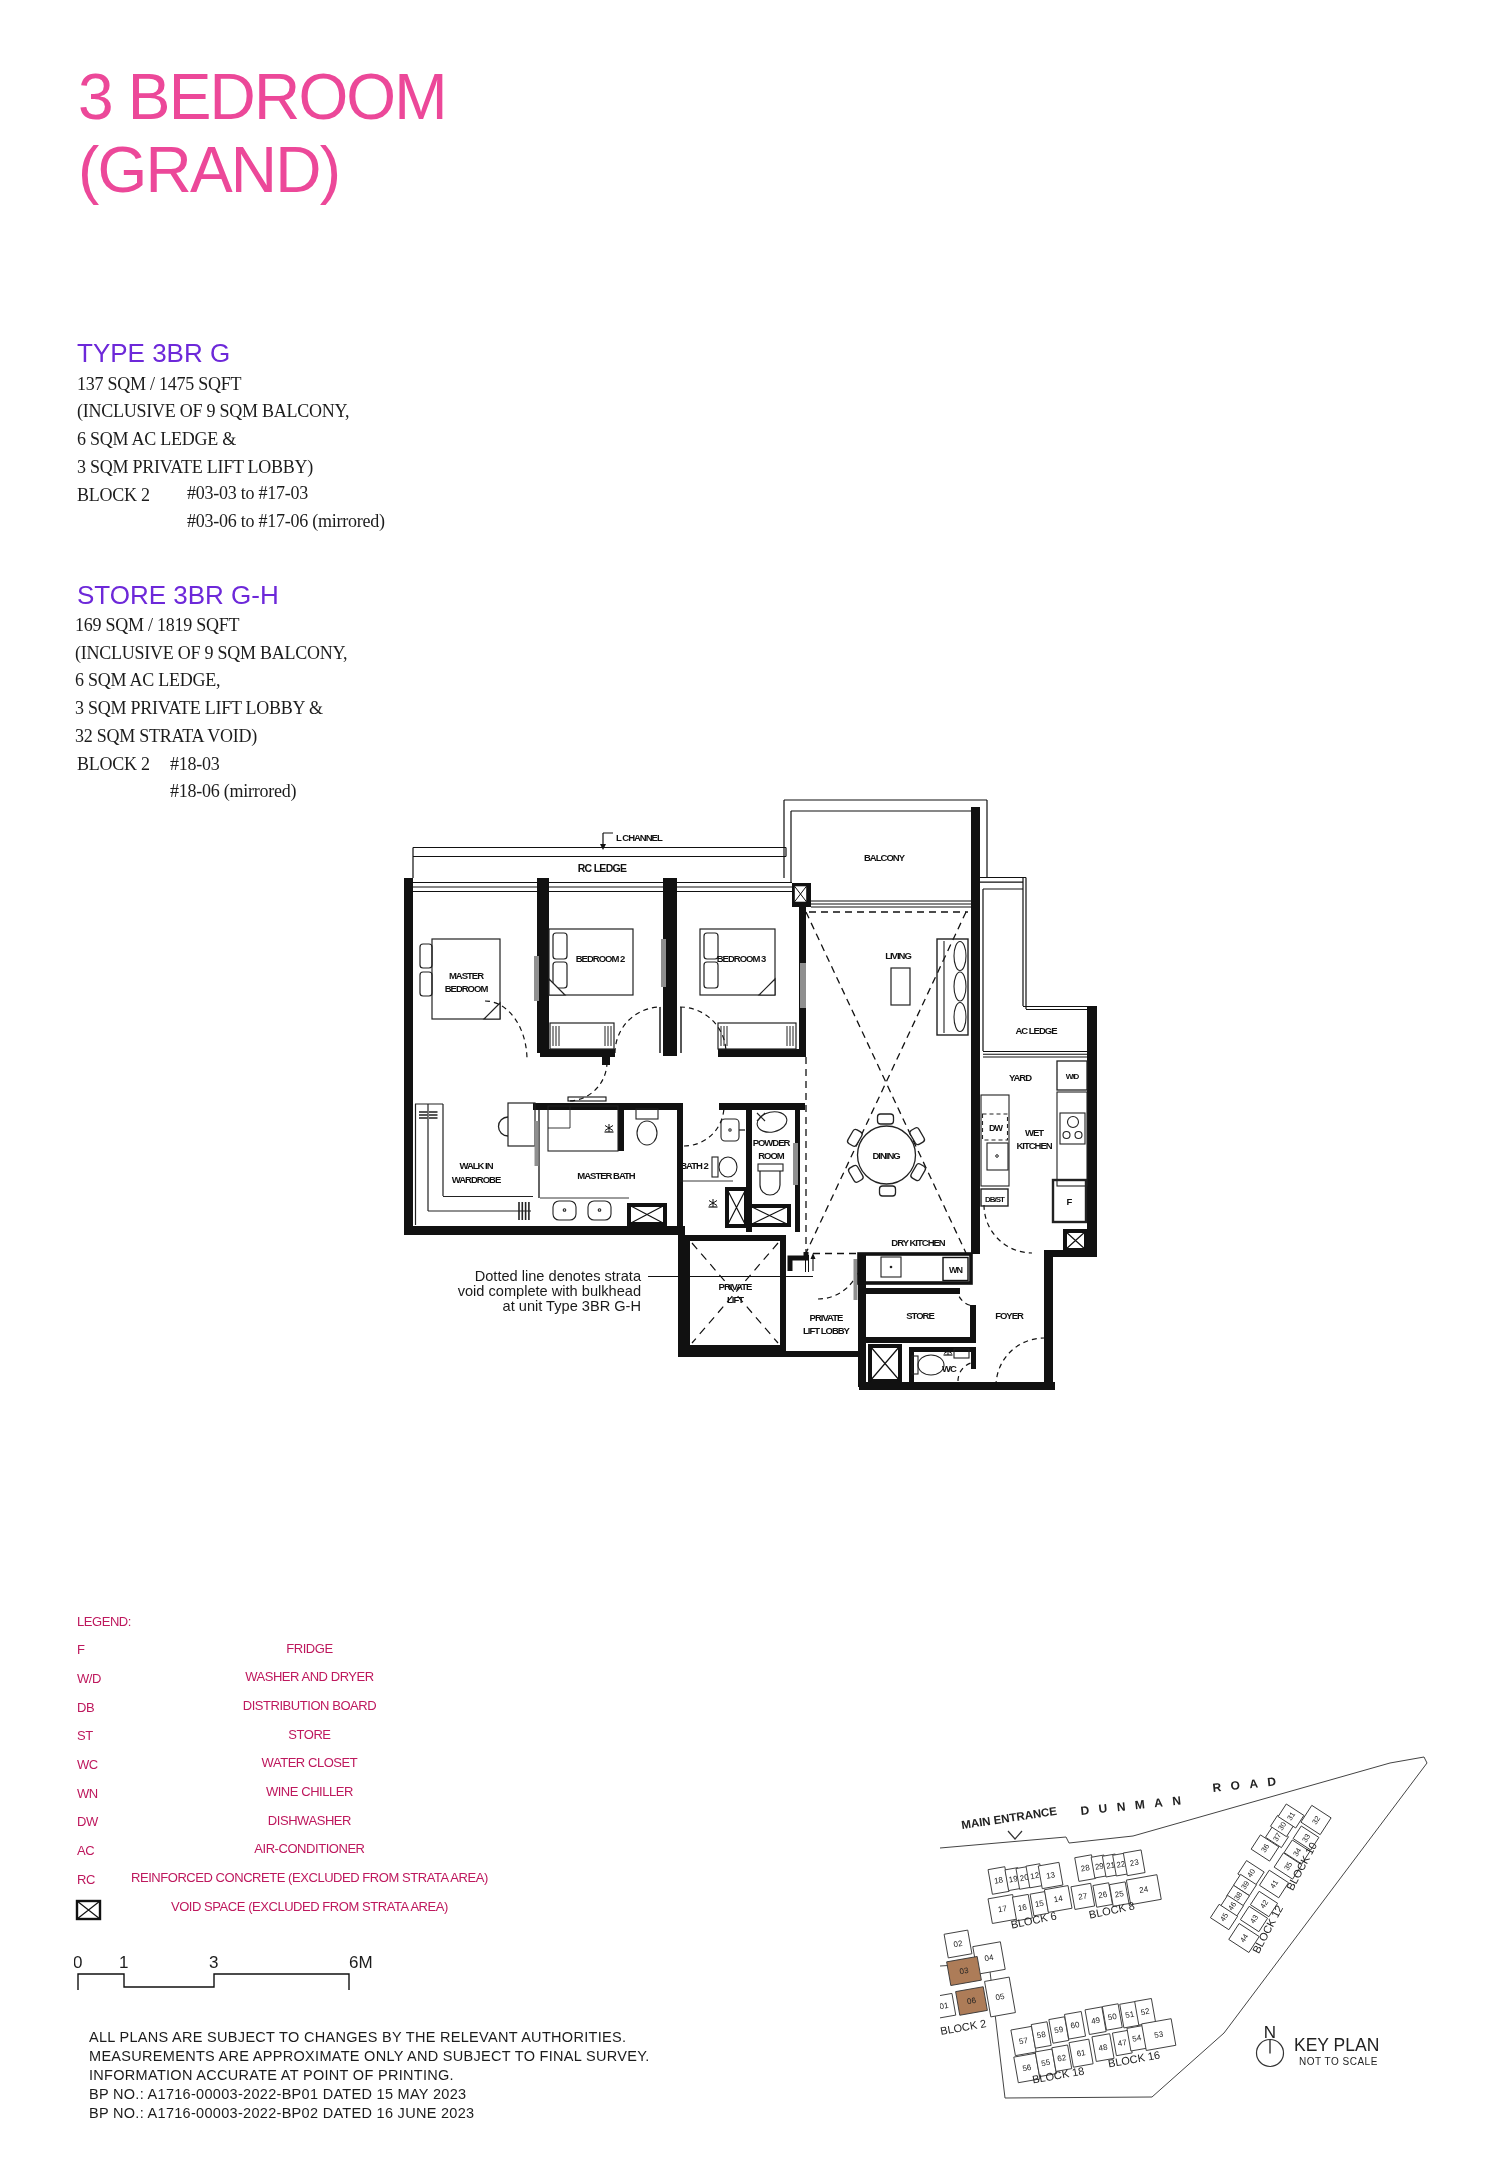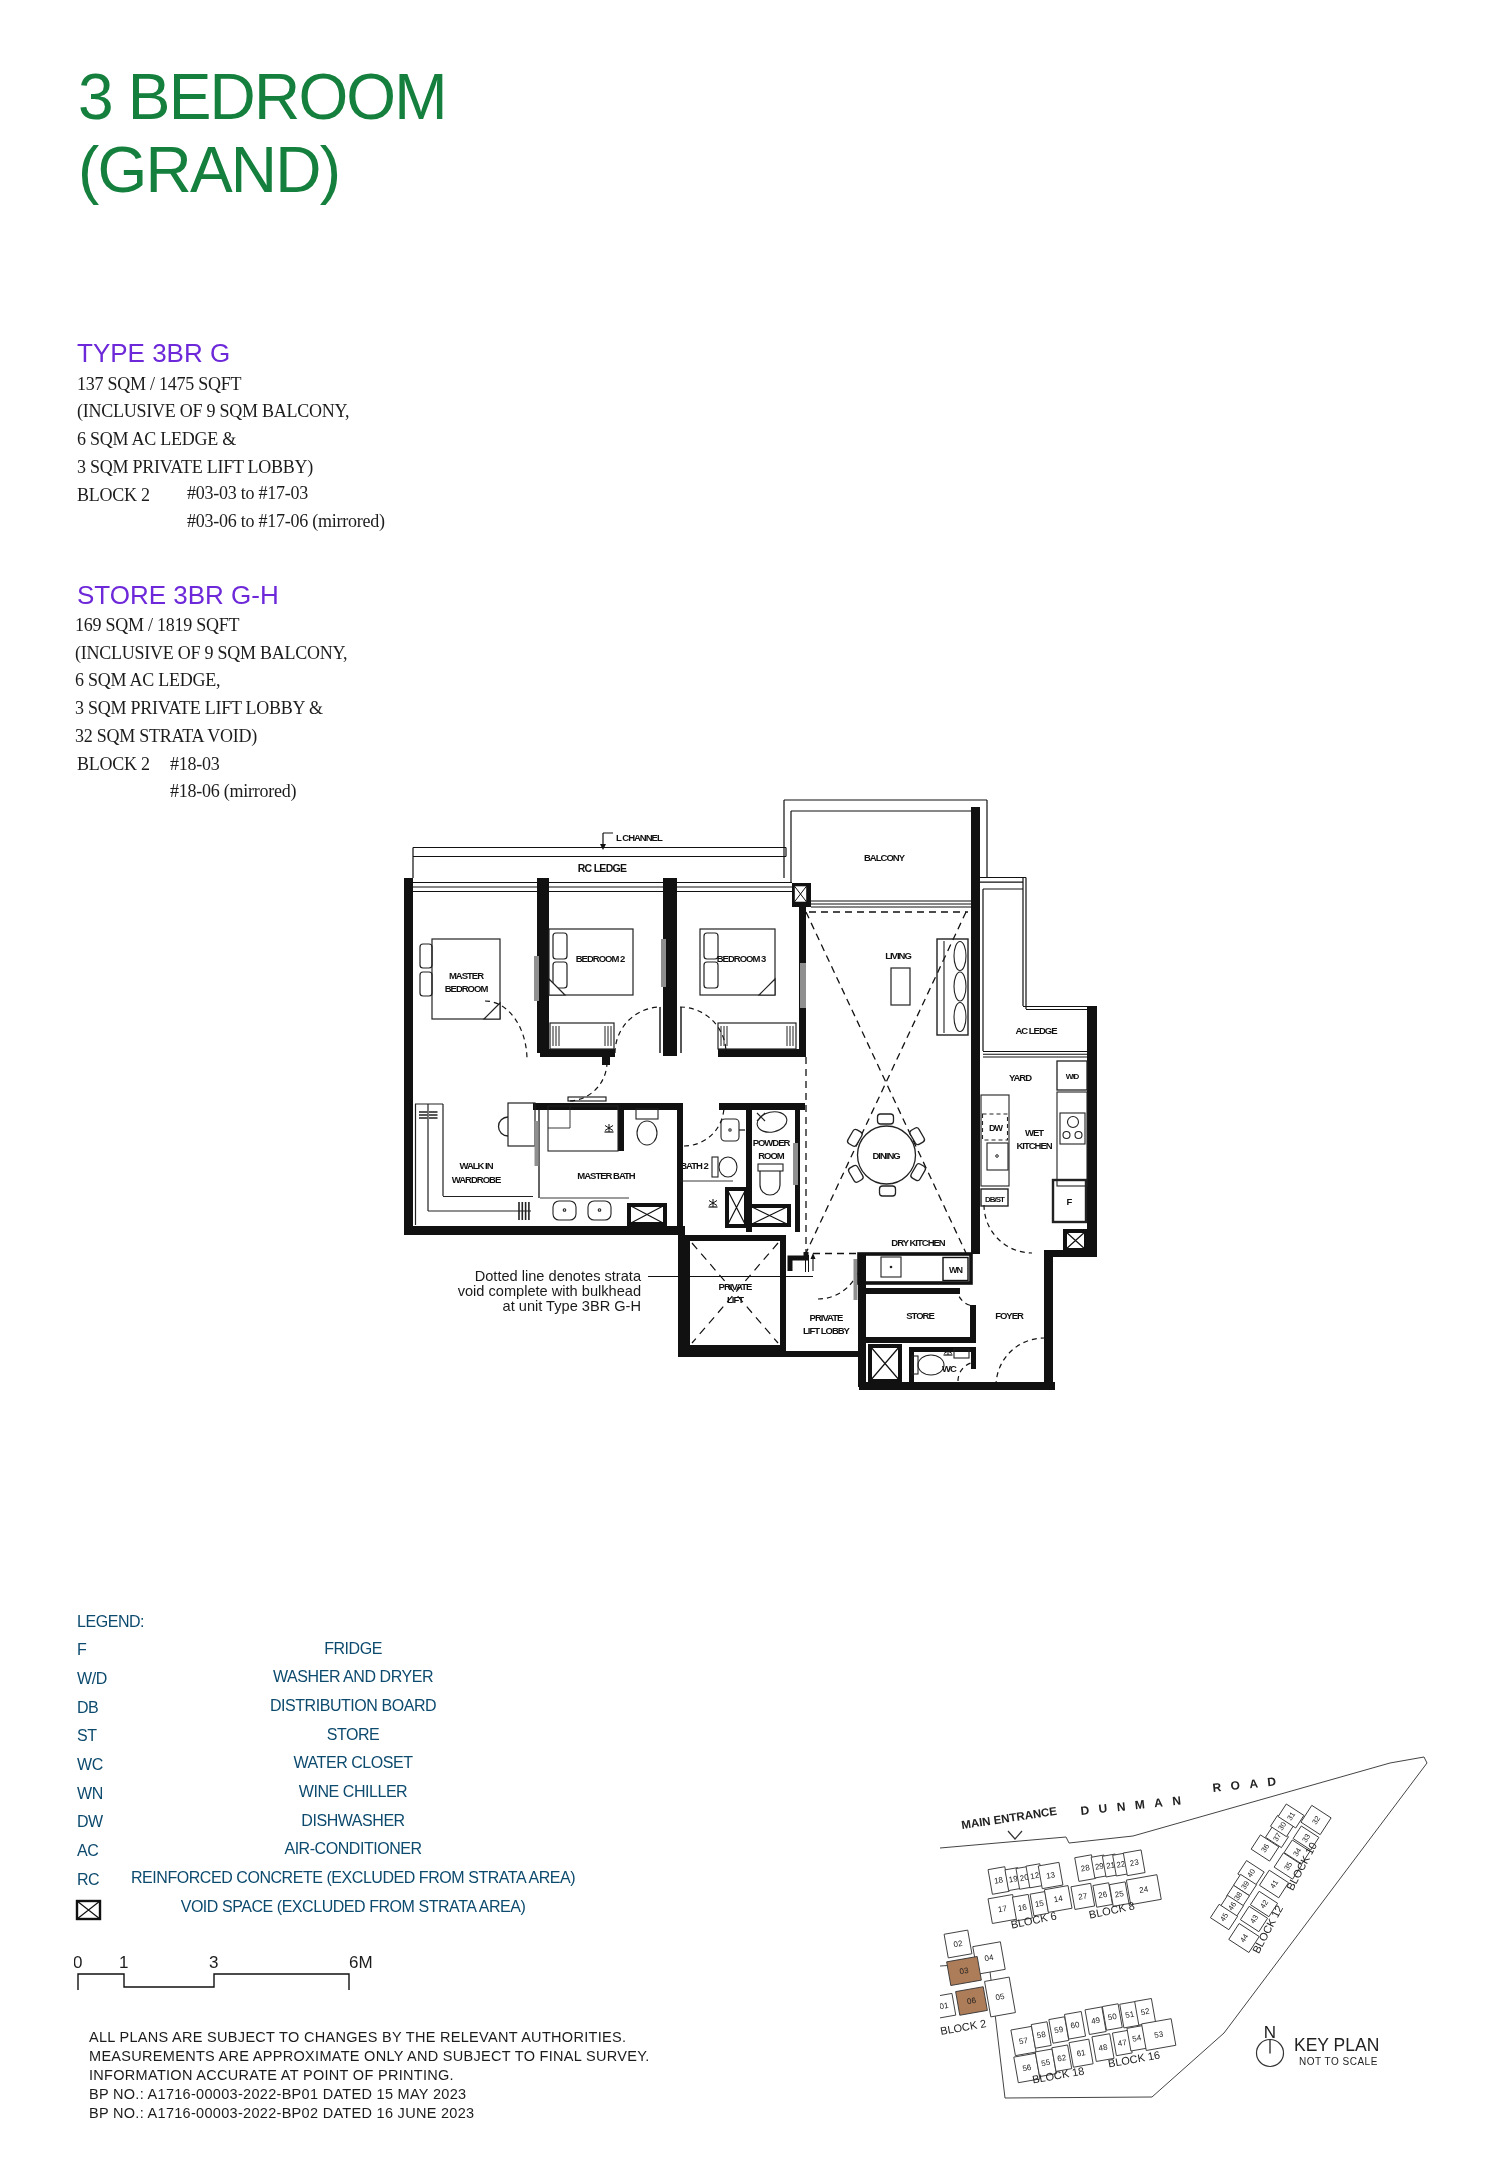--- a/index.html
+++ b/index.html
@@ -1,22 +1,22 @@
 <!DOCTYPE html>
 <html><head>
 <meta charset="utf-8">
 <style>
   html,body{margin:0;padding:0;}
   body{width:1508px;height:2175px;position:relative;background:#fff;
        font-family:"Liberation Sans",sans-serif;color:#111;}
   .abs{position:absolute;white-space:nowrap;}
-  #title{left:78px;top:61px;font-size:64px;line-height:73px;letter-spacing:-1.8px;color:#15803d;}
+  #title{left:78px;top:61px;font-size:64px;line-height:73px;letter-spacing:-1.8px;color:#ec4899;}
   .h1{font-size:26px;line-height:30px;letter-spacing:0px;color:#6d28d9;}
   .body-block{font-size:18px;line-height:27.65px;letter-spacing:-0.25px;color:#1c1c1c;font-family:Liberation Serif, serif;}
-  #legend-abbr,#legend-desc{font-size:16px;line-height:28.65px;letter-spacing:-0.45px;color:#0c4a6e;}
+  #legend-abbr,#legend-desc{font-size:13px;line-height:28.65px;letter-spacing:-0.45px;color:#be185d;}
   #disclaimer{font-size:14.5px;line-height:19.1px;letter-spacing:0.3px;color:#1c1c1c;margin-left:12px;}
 </style>
 </head>
 <body>
   <div id="title" class="abs">3 BEDROOM<br>(GRAND)</div>
 
   <div class="abs h1" style="left:77px;top:338px;">TYPE 3BR G</div>
   <div class="abs body-block" style="left:77px;top:370.8px;">
     137 SQM / 1475 SQFT<br>
     (INCLUSIVE OF 9 SQM BALCONY,<br>

